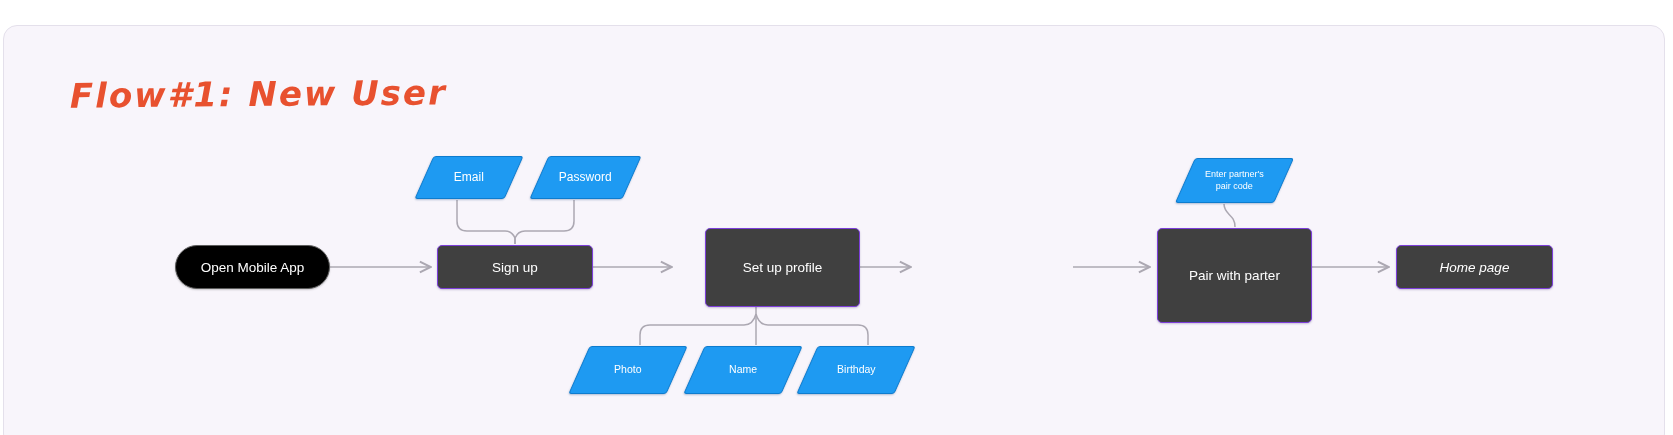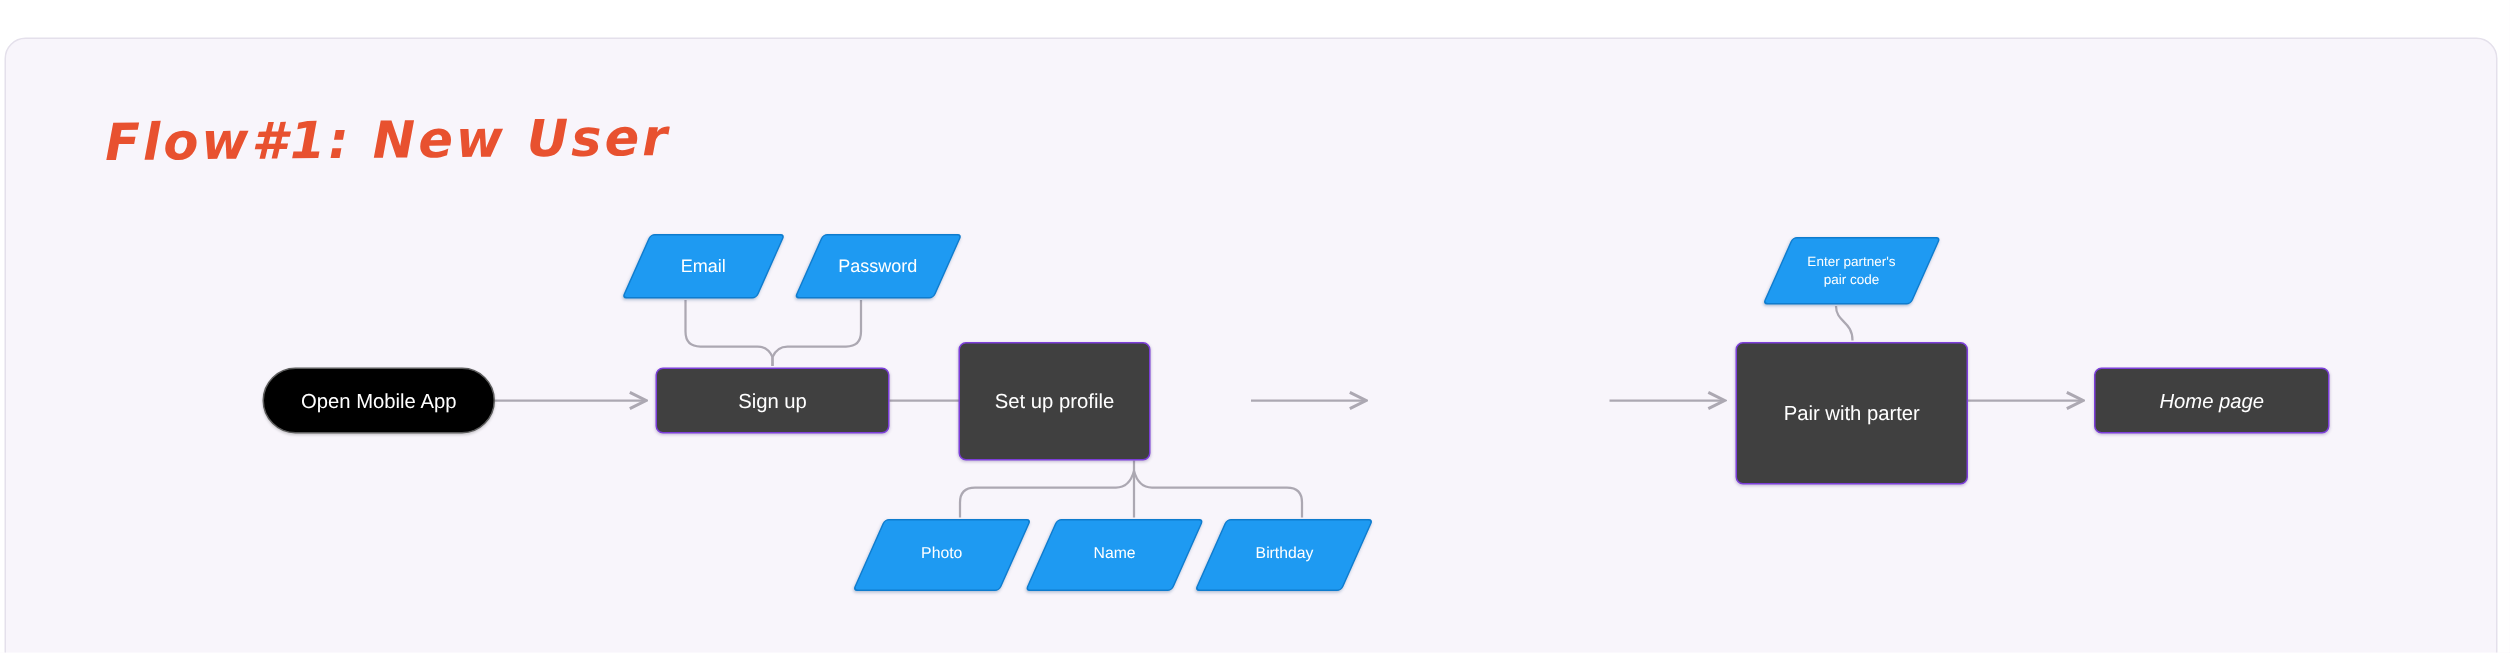--- a/index.html
+++ b/index.html
@@ -54,21 +54,21 @@
   <div class="flow-title">Flow#1: New User</div>
 
   <div class="node start" style="left:175px;top:223px;width:155px;height:44px;">
     <span>Open Mobile App</span>
   </div>
 
   <div class="node process" style="left:437px;top:223px;width:156px;height:44px;">
     <span>Sign up</span>
   </div>
 
-  <div class="node process" style="left:639px;top:206px;width:128px;height:79px;">
+  <div class="node process" style="left:705px;top:206px;width:155px;height:79px;">
     <span>Set up profile</span>
   </div>
 
 
   <div class="node process" style="left:1157px;top:206px;width:155px;height:95px;">
     <span>Pair with parter</span>
   </div>
 
   <div class="node process" style="left:1396px;top:223px;width:157px;height:44px;font-style:italic;">
     <span>Home page</span>

